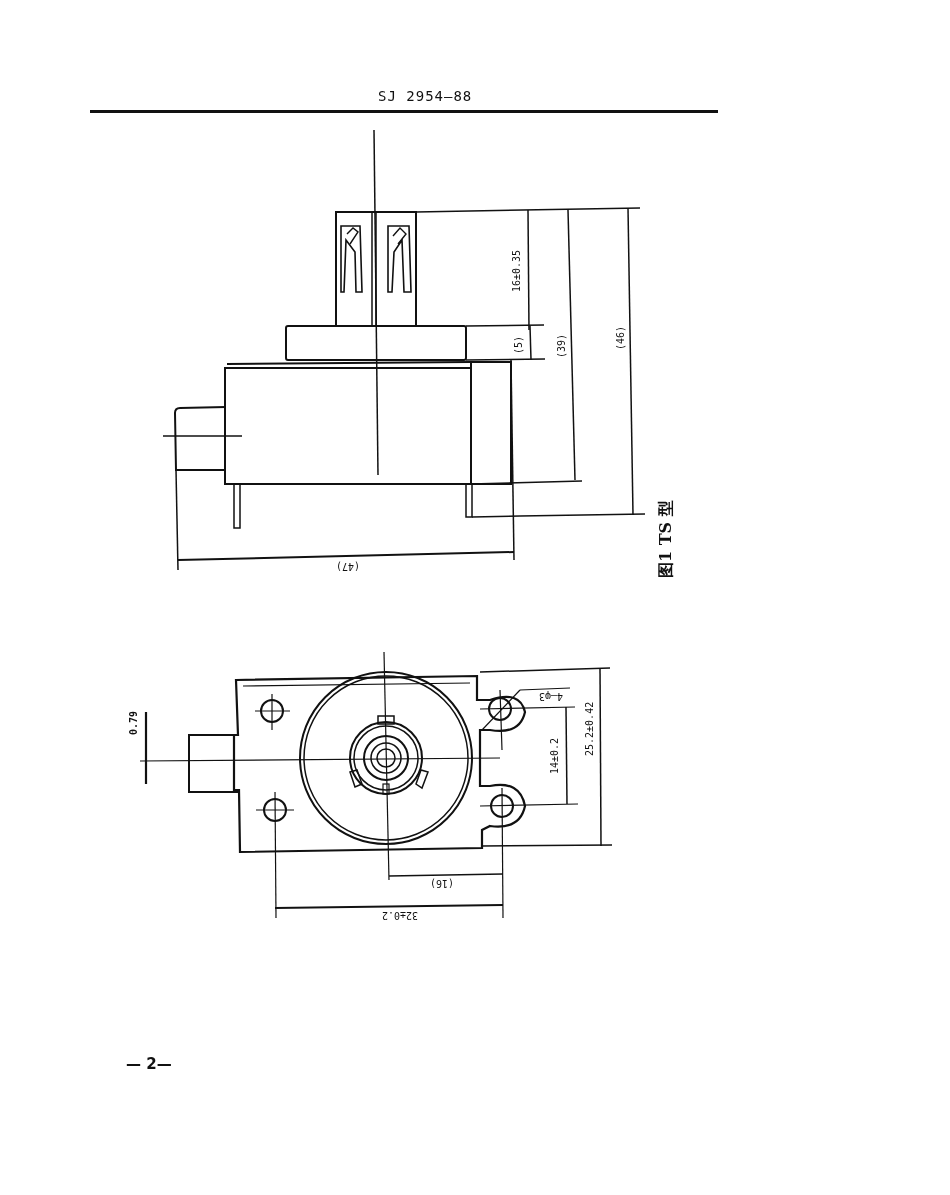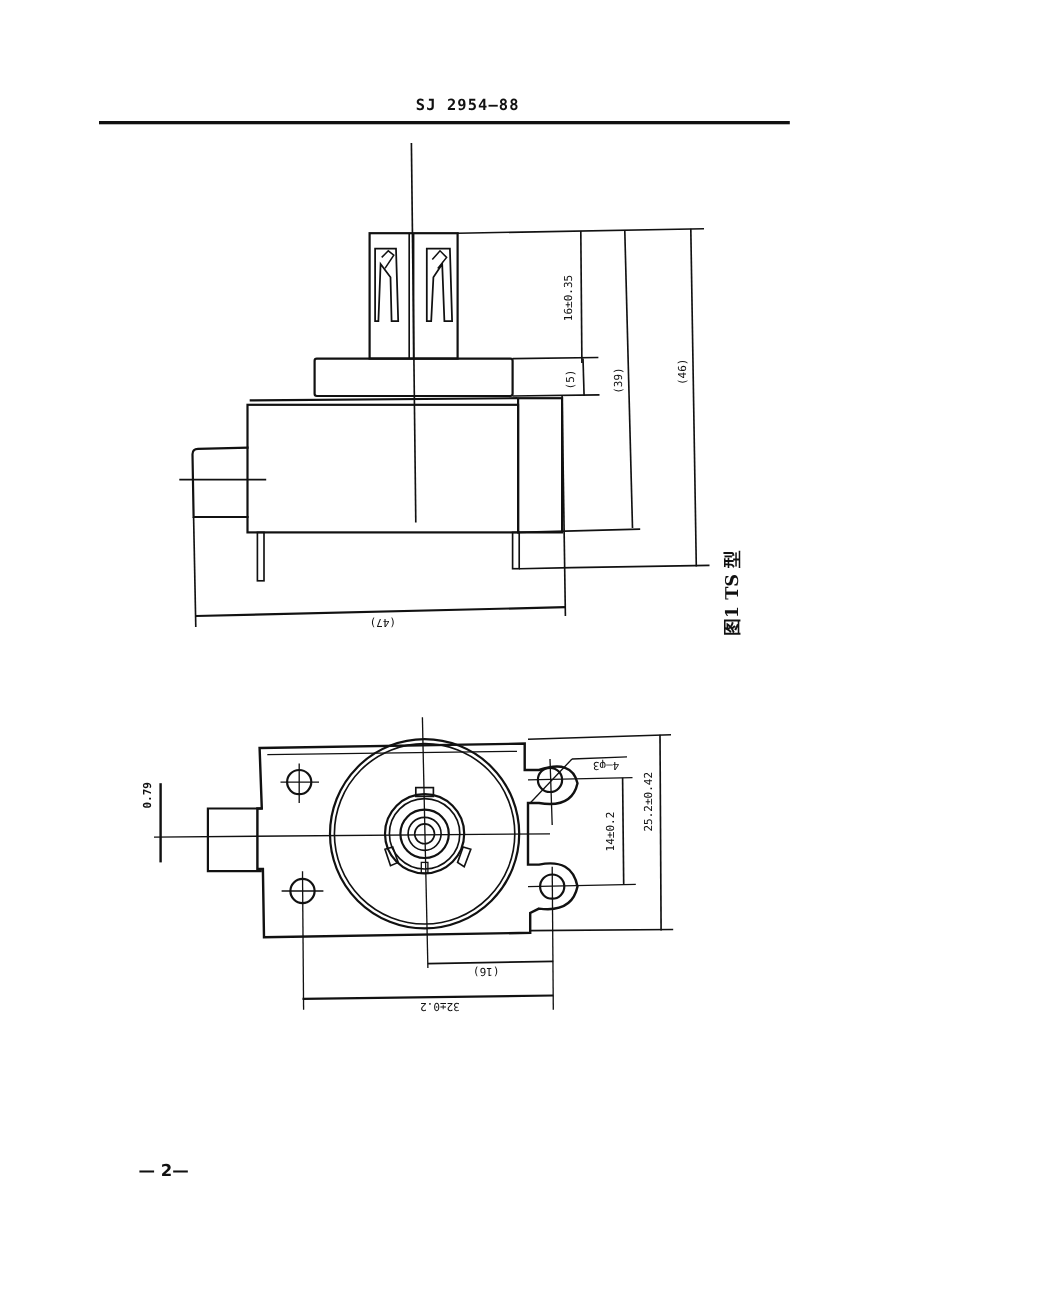--- a/index.html
+++ b/index.html
@@ -1,19 +1,19 @@
 <!DOCTYPE html>
 <html><head>
 <meta charset="utf-8">
 <style>
   html, body { margin: 0; padding: 0; background: #ffffff; }
   body { width: 950px; height: 1195px; position: relative; overflow: hidden;
          font-family: "DejaVu Sans", sans-serif; color: #111; }
   .doc-code { position: absolute; left: 378px; top: 88px; font-family: "DejaVu Sans Mono", monospace;
-              font-weight: bold; font-size: 14px; letter-spacing: 1px; }
+              font-weight: normal; font-size: 14px; letter-spacing: 1px; }
   .rule { position: absolute; left: 90px; top: 110px; width: 628px; height: 3px; background: #111; }
   svg.drawing { position: absolute; left: 0; top: 0; }
   .dim { font-family: "DejaVu Sans Mono", monospace; font-size: 10px; fill: #111; }
   .cap { font-family: "DejaVu Serif", serif; font-size: 16px; font-weight: bold; fill: #111; }
   .page-num { position: absolute; left: 126px; top: 1055px; font-family: "DejaVu Sans", sans-serif;
               font-weight: bold; font-size: 15px; }
 </style>
 </head>
 <body>
 

